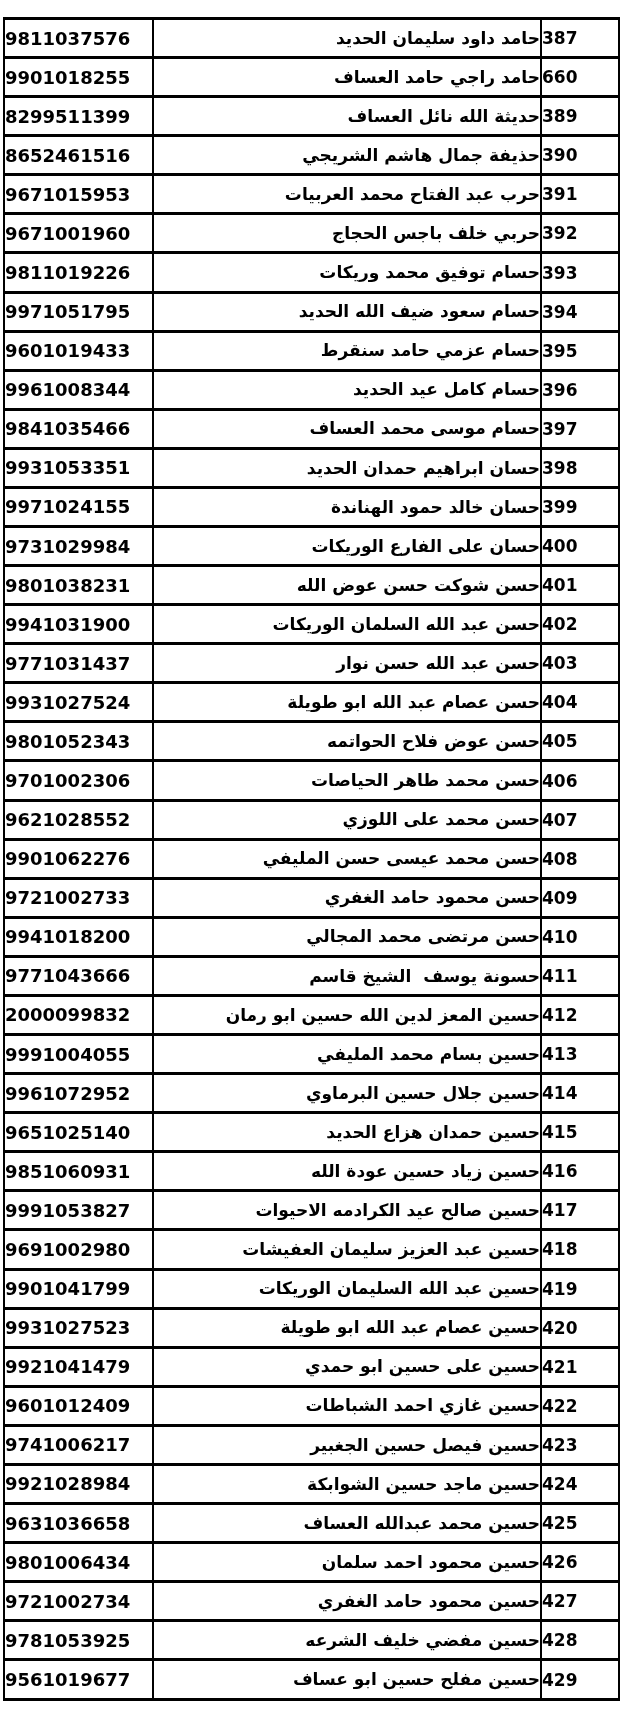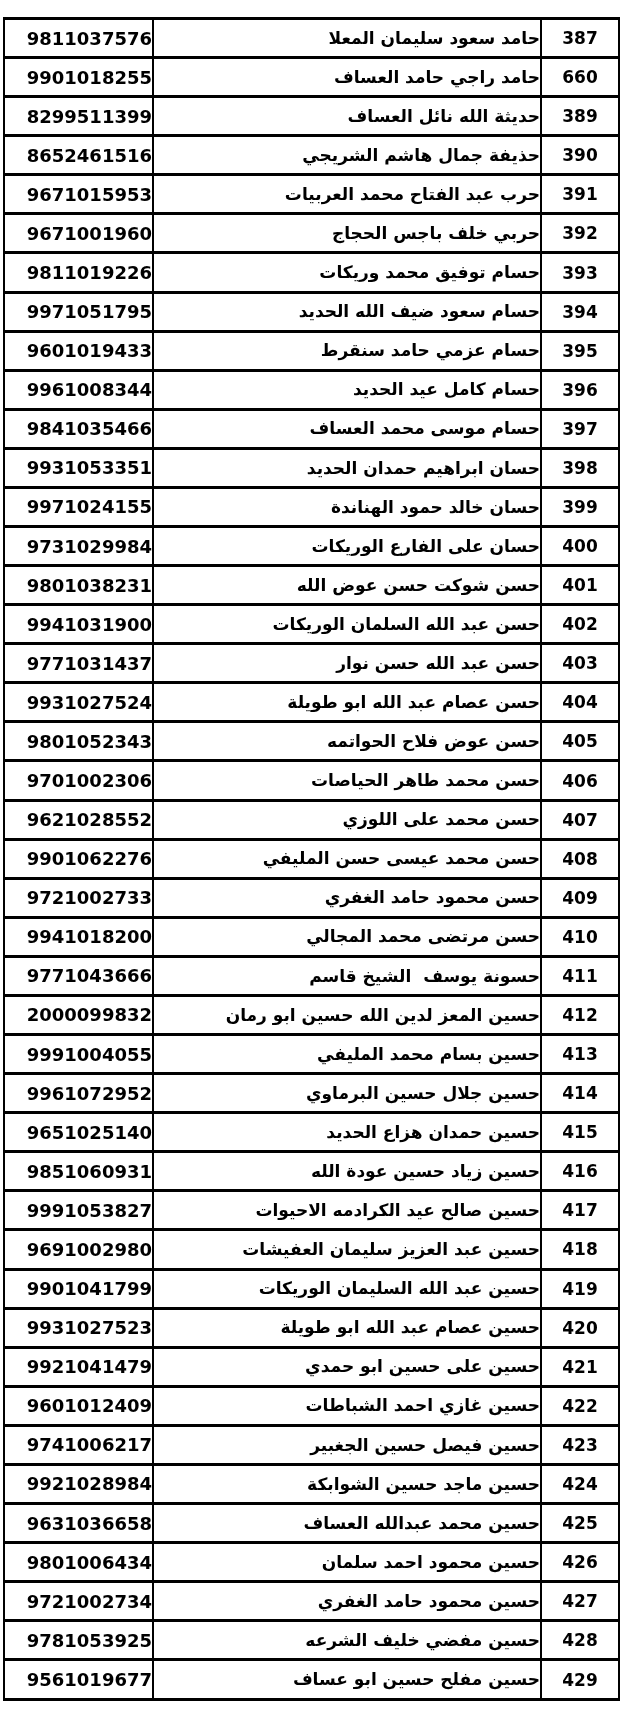--- a/index.html
+++ b/index.html
@@ -31,57 +31,57 @@
     color:#000;
     font-weight:bold;
     overflow:hidden;
     padding:0;
   }
   col.c-serial{width:78px;}
   col.c-name{width:388px;}
   col.c-id{width:149px;}
   td.serial{
     font-size:17px;
-    text-align:center;
+    text-align:left;
     padding-left:4px;
     padding-right:7px;
     letter-spacing:0px;
   }
   td.name{
     font-size:17px;
     text-align:right;
     padding-right:3px;
     padding-left:4px;
     white-space:pre-wrap;
     line-height:1.1;
   }
   td.id{
     font-size:18px;
-    text-align:right;
+    text-align:left;
     padding-right:5px;
     padding-left:3px;
     direction:ltr;
     font-variant-numeric:tabular-nums;
     margin-left:17px;
   }
 </style>
 </head>
 <body>
 
 <div class="page">
   <table class="roster">
     <colgroup>
       <col class="c-serial">
       <col class="c-name">
       <col class="c-id">
     </colgroup>
     <tbody id="roster-body">
         <tr>
     <td class="serial">387</td>
-    <td class="name">حامد سعود سليمان المعلا</td>
+    <td class="name">حامد داود سليمان الحديد</td>
     <td class="id">9811037576</td>
   </tr>
         <tr>
     <td class="serial">660</td>
     <td class="name">حامد راجي حامد العساف</td>
     <td class="id">9901018255</td>
   </tr>
         <tr>
     <td class="serial">389</td>
     <td class="name">حديثة الله نائل العساف</td>

